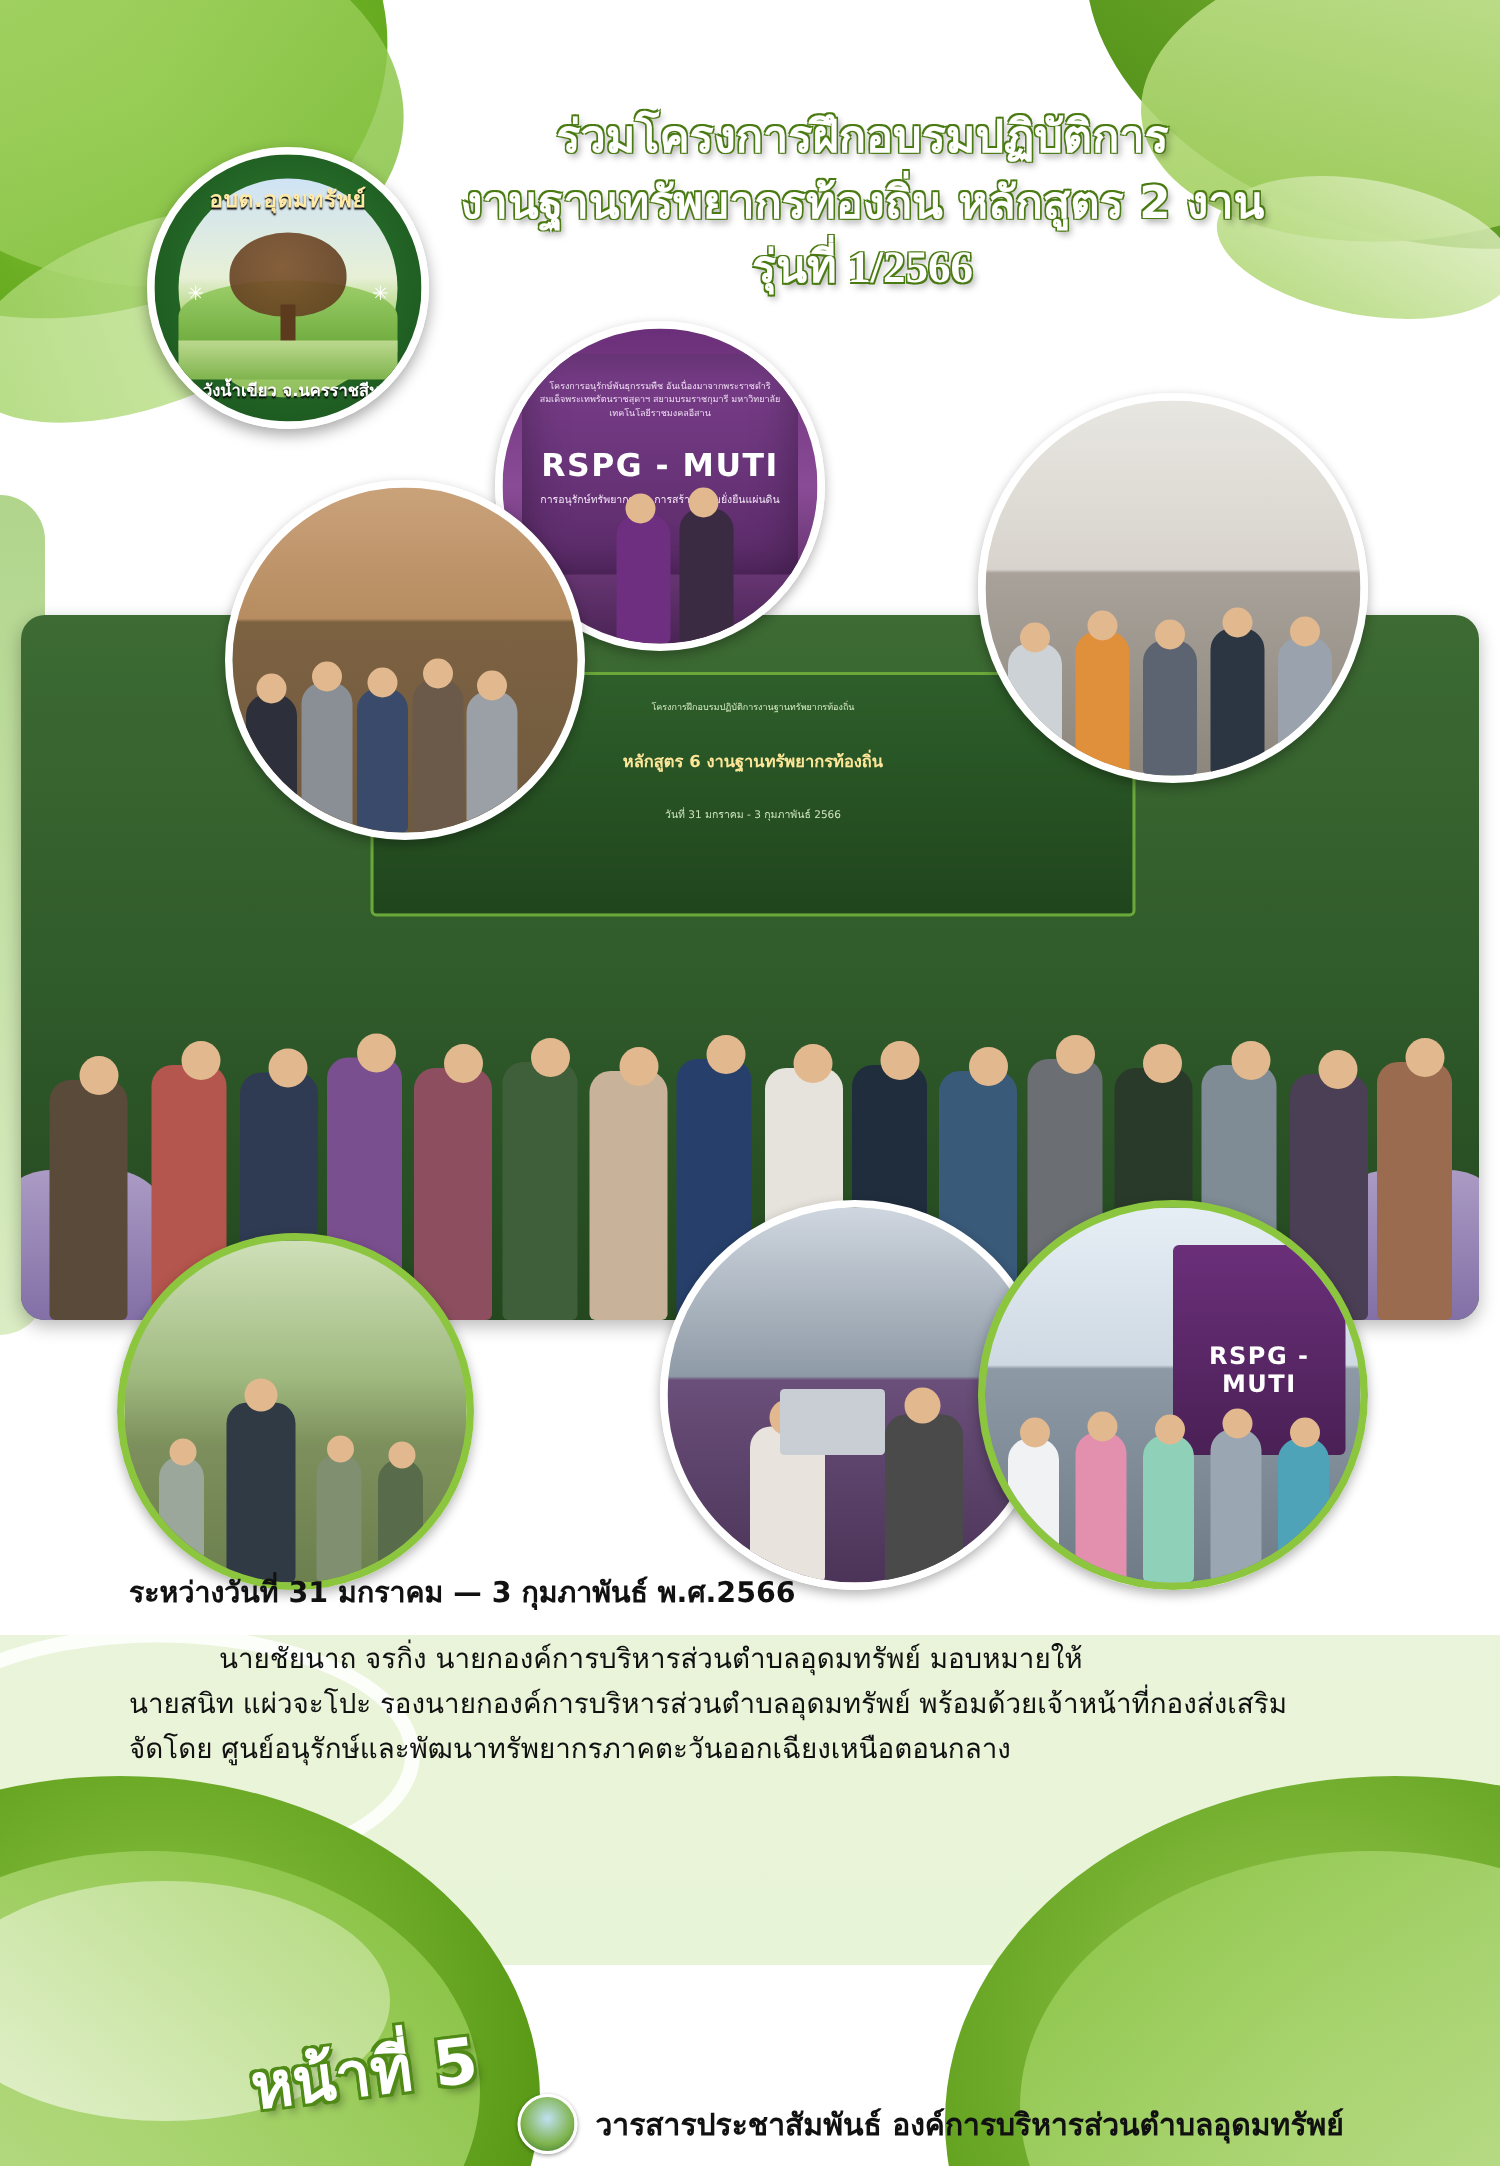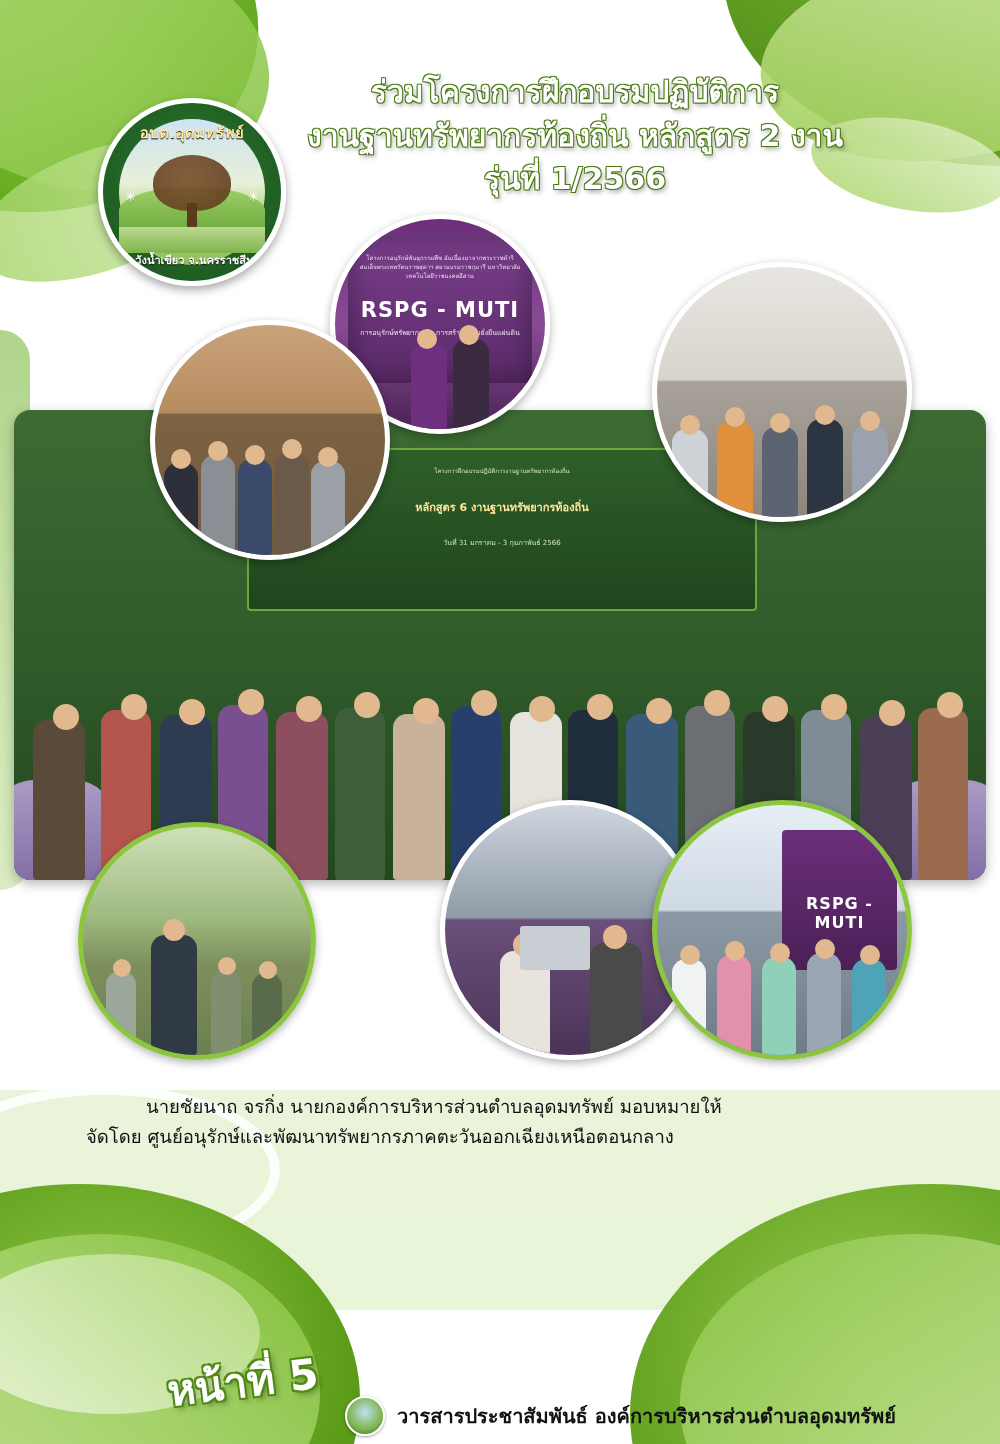--- a/index.html
+++ b/index.html
@@ -44,21 +44,21 @@
        background:linear-gradient(180deg,rgba(226,240,205,.75),rgba(214,235,183,.55));}
   .bandswirl{position:absolute;left:-70px;top:1085px;width:330px;height:150px;
        border:10px solid rgba(255,255,255,.85);border-radius:50%;}
 
   
   .title{position:absolute;left:180px;top:48px;width:790px;text-align:center;
        color:#ffffff;font-weight:bold;line-height:1.45;
        font-size:30px;text-shadow:1px 1px 0 #4a7a12,-1px 1px 0 #4a7a12,1px -1px 0 #4a7a12,-1px -1px 0 #4a7a12, 2px 3px 5px rgba(0,0,0,.35);margin-top:22px;}
   .title .l1{display:block;}
   .title .l2{display:block;}
-  .title .l3{display:block;}
+  .title .l3{display:block;font-family:Liberation Serif, serif;}
 
   
   .logo{position:absolute;left:98px;top:98px;width:178px;height:178px;border-radius:50%;
        background:radial-gradient(circle at 50% 45%,#2f7d32 0%,#1f5e22 70%,#174a19 100%);
        border:5px solid #ffffff;box-shadow:0 4px 10px rgba(0,0,0,.35);overflow:hidden;}
   .logo .inner{position:absolute;inset:16px;border-radius:50%;
        background:linear-gradient(180deg,#cfe3f5 0%,#e7f0d6 45%,#b9d98a 60%,#8fbf5a 100%);}
   .logo .hill{position:absolute;left:16px;right:16px;bottom:46px;height:48px;
        background:linear-gradient(180deg,#9ecf6a,#6aa83a);border-radius:50% 50% 0 0;}
   .logo .tree{position:absolute;left:50%;top:52px;transform:translateX(-50%);
@@ -301,23 +301,25 @@
       <div class="head" style="left:27%;bottom:94px;width:20px;height:20px;"></div>
       <div class="person" style="left:42%;width:34px;height:98px;background:#8fd0b8;"></div>
       <div class="head" style="left:45%;bottom:92px;width:20px;height:20px;"></div>
       <div class="person" style="left:60%;width:34px;height:102px;background:#9aa6b2;"></div>
       <div class="head" style="left:63%;bottom:96px;width:20px;height:20px;"></div>
       <div class="person" style="left:78%;width:34px;height:96px;background:#4fa3b8;"></div>
       <div class="head" style="left:81%;bottom:90px;width:20px;height:20px;"></div>
     </div>
   </div>
 
+  <div class="dateline">ระหว่างวันที่  31 มกราคม — 3 กุมภาพันธ์ พ.ศ.2566</div>
 
   <div class="para">
     <p><span class="indent"></span><span>นายชัยนาถ   จรกิ่ง  นายกองค์การบริหารส่วนตำบลอุดมทรัพย์  มอบหมายให้</span></p>
+    <p>นายสนิท  แผ่วจะโปะ รองนายกองค์การบริหารส่วนตำบลอุดมทรัพย์ พร้อมด้วยเจ้าหน้าที่กองส่งเสริม</p>
     <p>จัดโดย ศูนย์อนุรักษ์และพัฒนาทรัพยากรภาคตะวันออกเฉียงเหนือตอนกลาง</p>
   </div>
 
   <div class="pagebadge">
     <span>หน้าที่ 5</span>
   </div>
 
   <div class="footer">
     <div class="flogo"></div>
     <div class="ftxt">วารสารประชาสัมพันธ์ องค์การบริหารส่วนตำบลอุดมทรัพย์</div>

